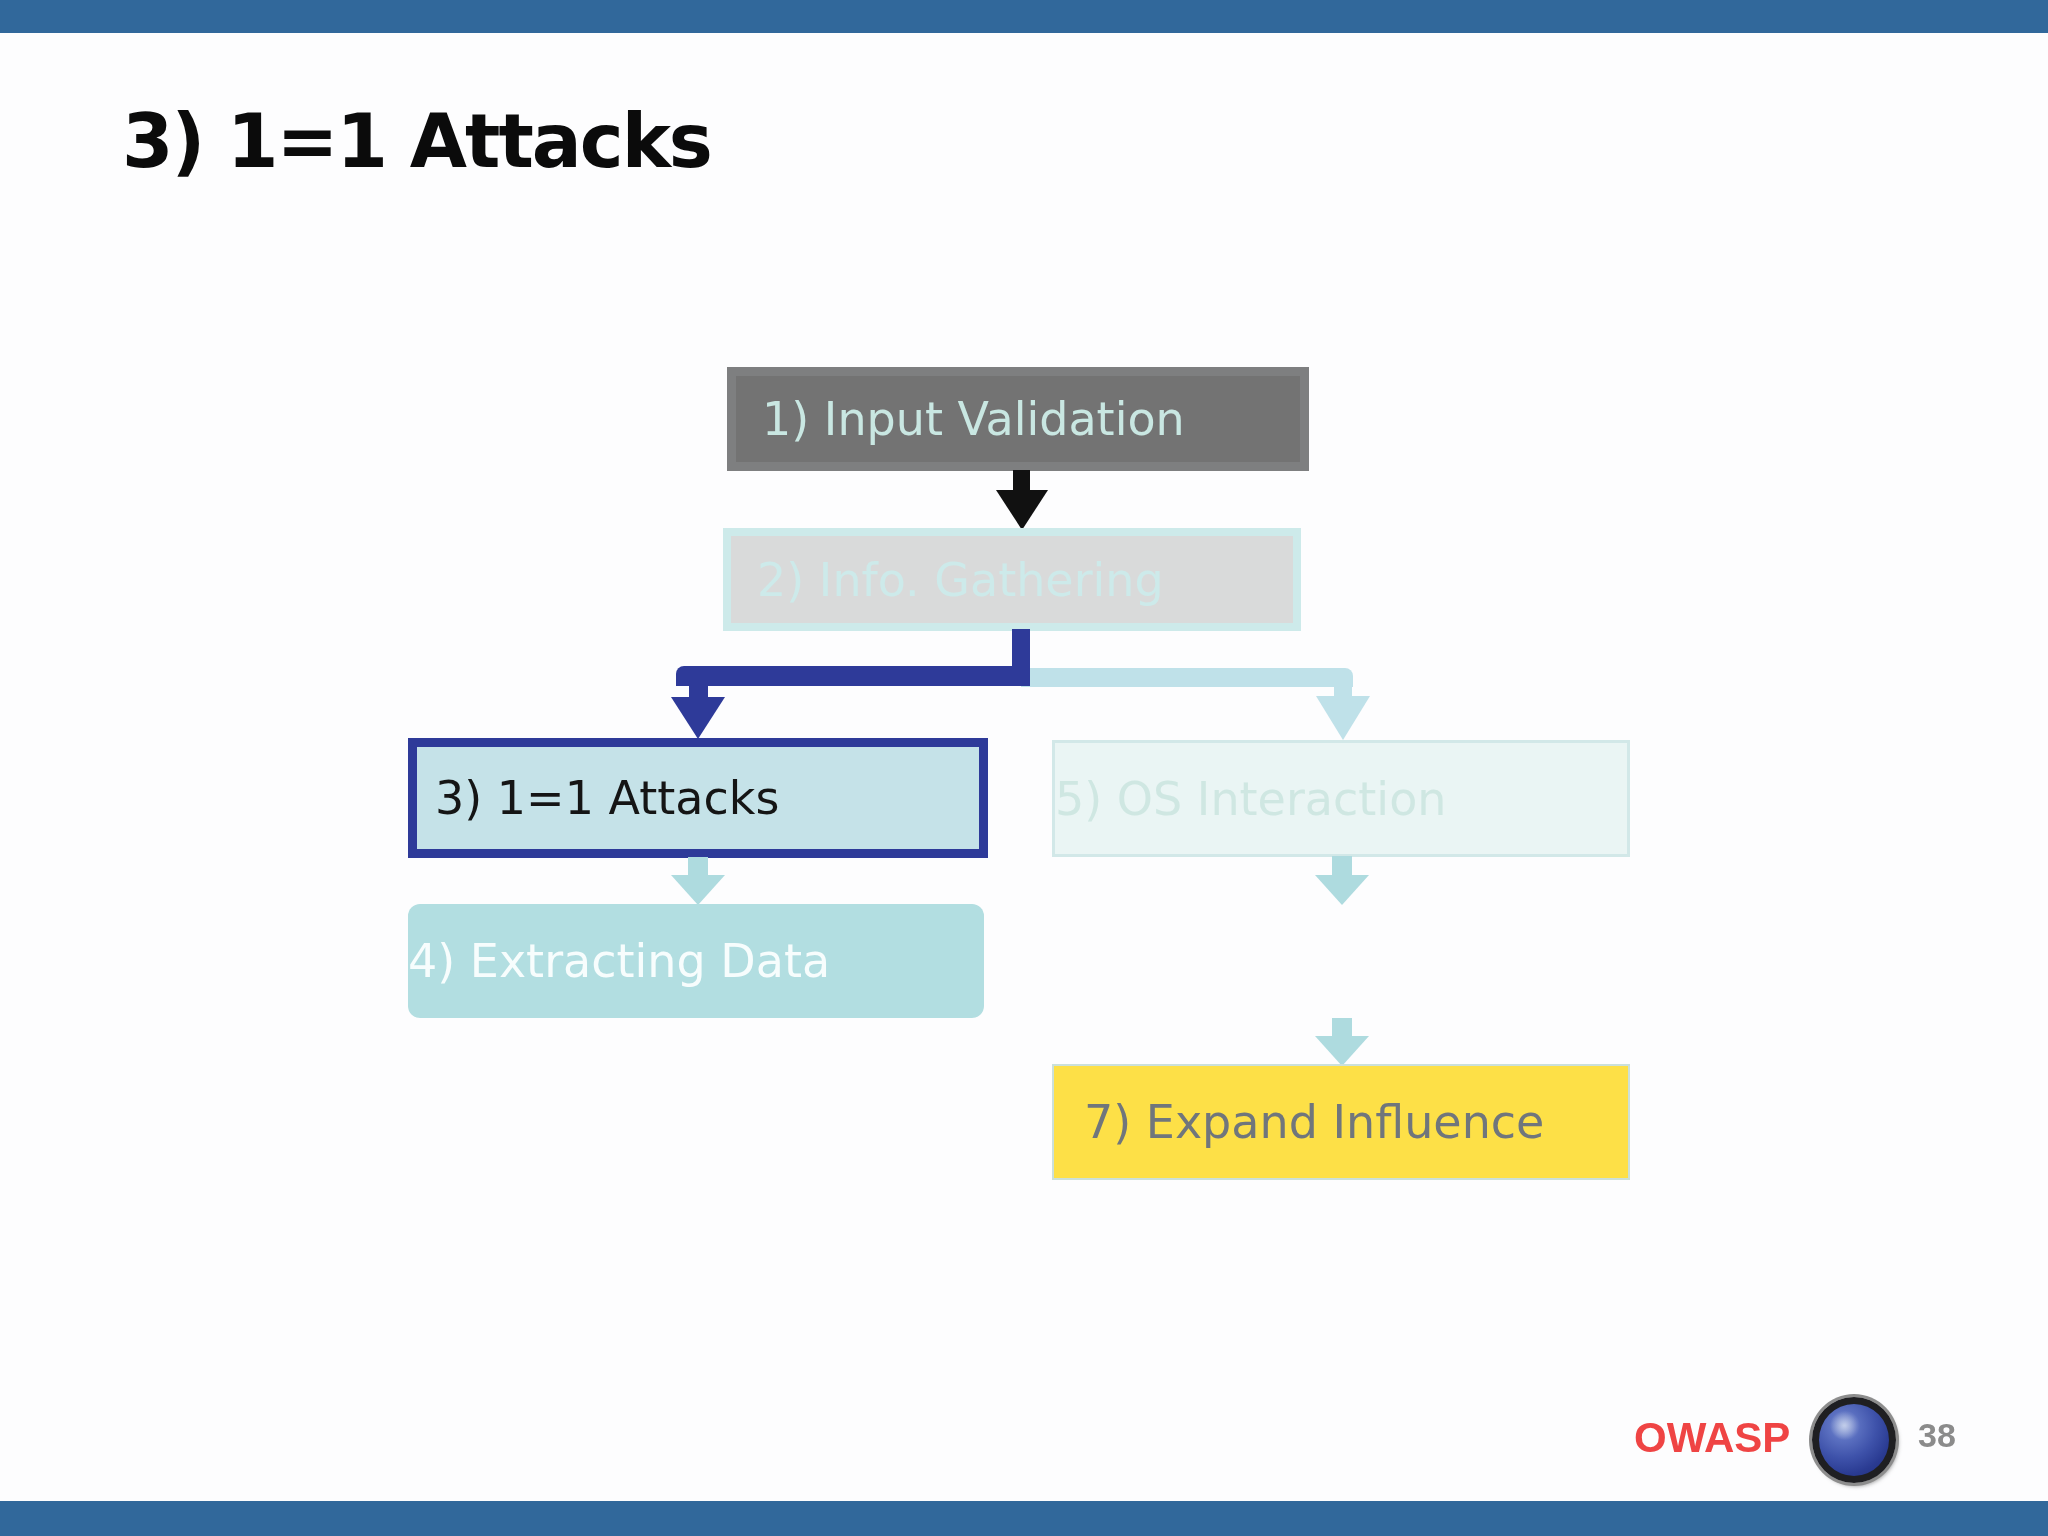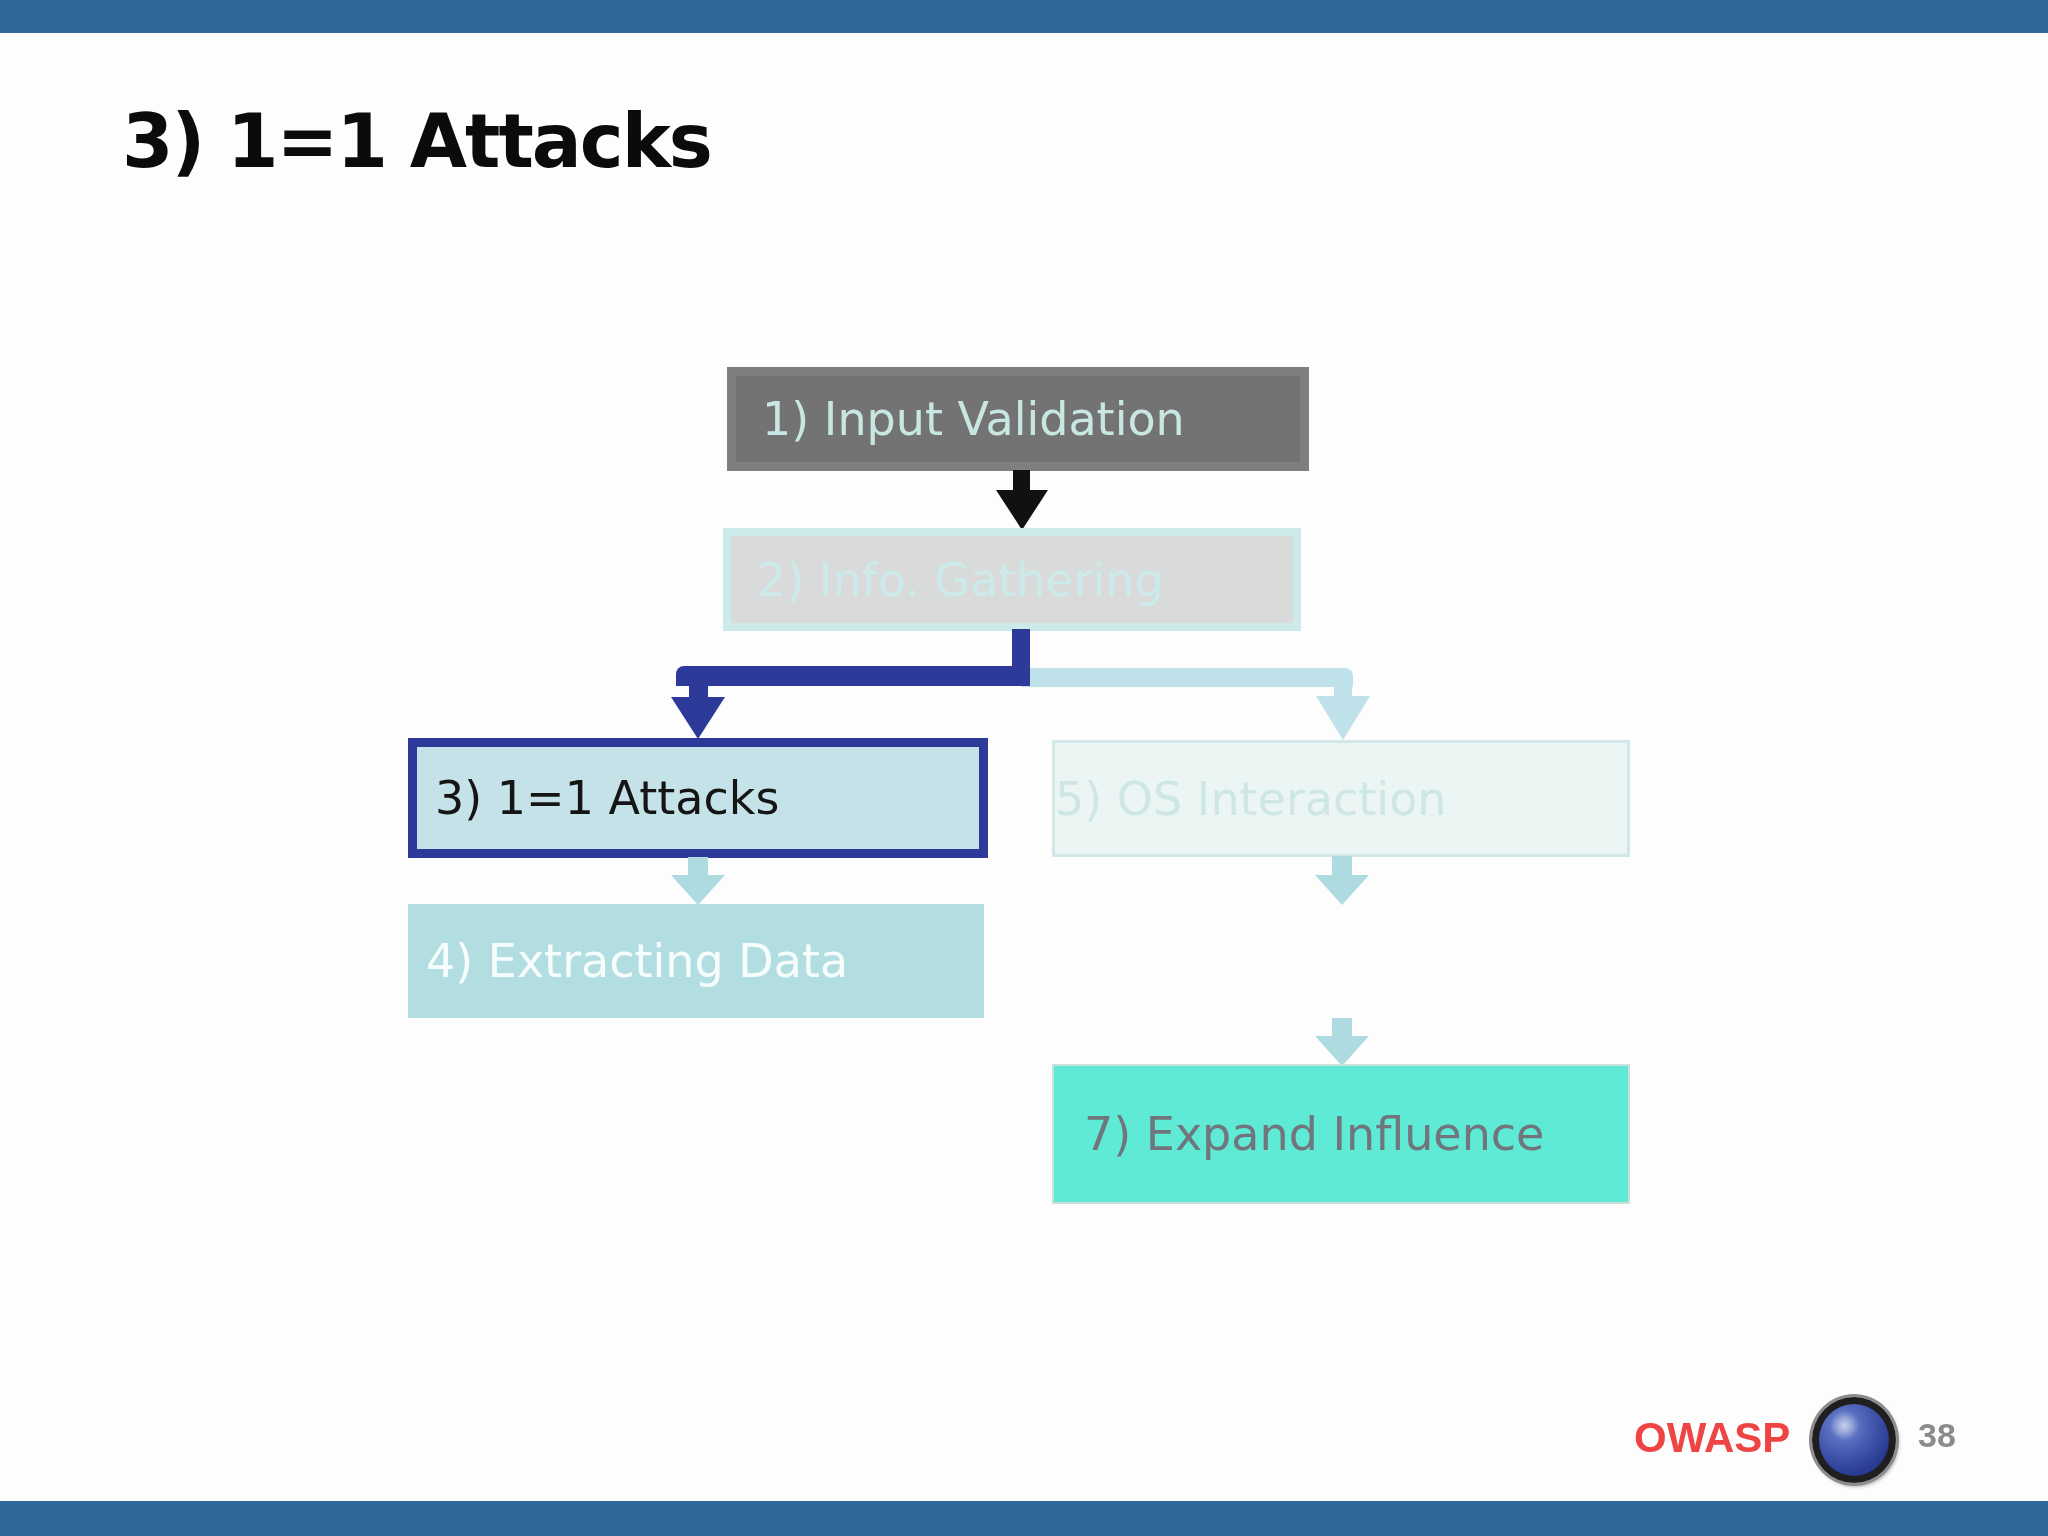--- a/index.html
+++ b/index.html
@@ -23,25 +23,25 @@
   }
   .node-1{left:727px;top:367px;width:582px;height:104px;
     background:#737373;border:9px solid #7e7f80;color:#c9e7e2;padding-left:26px;}
   .node-2{left:723px;top:528px;width:578px;height:103px;
     background:#d9dada;border:8px solid #cdeaea;color:#cdeaea;padding-left:26px;}
   .node-3{left:408px;top:738px;width:580px;height:120px;
     background:#c5e2e8;border:9px solid #2e3a99;color:#151515;padding-left:18px;}
   .node-5{left:1052px;top:740px;width:578px;height:117px;
     background:#eaf5f4;border:3px solid #d2e8e8;color:#cfe7e2;}
   .node-4{left:408px;top:904px;width:576px;height:114px;
-    background:#b2dee1;color:#f7fdfd;padding-left:18px;}
+    background:#b2dee1;color:#f7fdfd;padding-left:0;border-radius:12px;}
   .node-6{left:1052px;top:904px;width:578px;height:114px;
     background:#b2dee1;color:#f7fdfd;padding-left:36px;}
-  .node-7{left:1052px;top:1064px;width:578px;height:140px;
-    background:#5eead4;border:2px solid #cbe0da;color:#70767c;padding-left:30px;}
+  .node-7{left:1052px;top:1064px;width:578px;height:116px;
+    background:#fde047;border:2px solid #cbe0da;color:#70767c;padding-left:30px;}
 
   .rect{position:absolute;}
   .tri{position:absolute;width:0;height:0;}
 
   
   .a12-stem{left:1013px;top:470px;width:17px;height:22px;background:#111;}
   .a12-tri{left:996px;top:490px;border-left:26px solid transparent;
     border-right:26px solid transparent;border-top:40px solid #111;}
 
   

